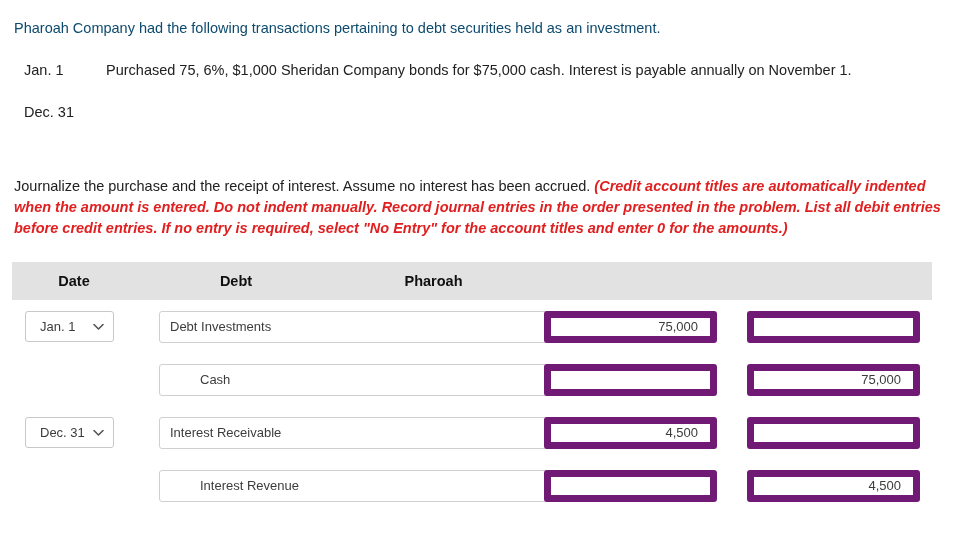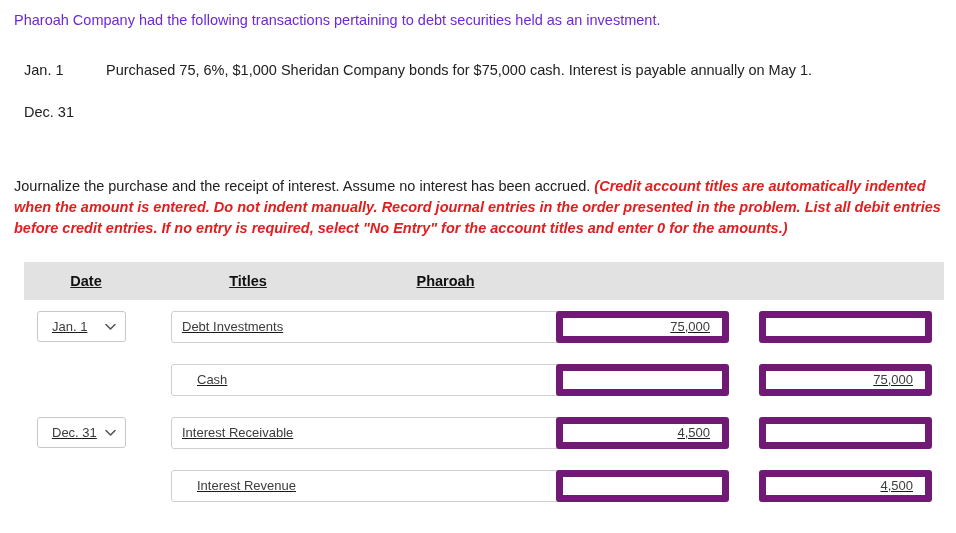--- a/index.html
+++ b/index.html
@@ -11,24 +11,24 @@
     width: 956px;
     height: 533px;
     font-family: "Liberation Sans", sans-serif;
     color: #1a1a1a;
     overflow: hidden;
     position: relative;
   }
   .intro {
     position: absolute;
     left: 14px;
-    top: 10px;
+    top: 18px;
     font-size: 14.5px;
     line-height: 20px;
-    color: #6d28d9;
+    color: #0c4a6e;
   }
   .txn-list {
     position: absolute;
     left: 14px;
     top: 60px;
     width: 920px;
   }
   .txn-row {
     display: flex;
     align-items: baseline;
@@ -55,24 +55,23 @@
     line-height: 21px;
     color: #212121;
   }
   .instr-red {
     color: #e02020;
     font-style: italic;
     font-weight: bold;
   }
   .journal {
     position: absolute;
-    left: 24px;
+    left: 12px;
     top: 262px;
     width: 920px;
-    text-decoration: underline;
   }
   .jrow {
     display: flex;
     align-items: center;
   }
   .jhead {
     background: #e2e2e2;
     height: 38px;
     font-size: 14.5px;
     font-weight: bold;
@@ -142,21 +141,21 @@
     border-radius: 3px;
     background: #fff;
     box-sizing: border-box;
     font-size: 13px;
     color: #3c3c3c;
     display: flex;
     align-items: center;
     padding-left: 10px;
   }
   .text-input.indented {
-    padding-left: 25px;
+    padding-left: 40px;
   }
   .num-input {
     margin-left: 17px;
     width: 173px;
     height: 32px;
     border: 7px solid #701a75;
     border-radius: 3px;
     background: #fff;
     box-sizing: border-box;
     font-size: 13px;
@@ -171,34 +170,34 @@
   }
 </style>
 </head>
 <body>
 
 <div class="intro">Pharoah Company had the following transactions pertaining to debt securities held as an investment.</div>
 
 <div class="txn-list">
   <div class="txn-row">
     <div class="txn-date">Jan. 1</div>
-    <div class="txn-desc">Purchased 75, 6%, $1,000 Sheridan Company bonds for $75,000 cash. Interest is payable annually on May 1.</div>
+    <div class="txn-desc">Purchased 75, 6%, $1,000 Sheridan Company bonds for $75,000 cash. Interest is payable annually on November 1.</div>
   </div>
   <div class="txn-row">
     <div class="txn-date">Dec. 31</div>
   </div>
 </div>
 
 <div class="instructions"><span>Journalize the purchase and the receipt of interest. Assume no interest has been accrued. </span><span class="instr-red">(Credit account titles are automatically indented when the amount is entered. Do not indent manually. Record journal entries in the order presented in the problem. List all debit entries before credit entries. If no entry is required, select "No Entry" for the account titles and enter 0 for the amounts.)</span></div>
 
 <div class="journal">
 
   <div class="jrow jhead">
     <div class="col-date">Date</div>
-    <div class="col-debit">Titles</div>
+    <div class="col-debit">Debt</div>
     <div class="col-credit">Pharoah</div>
   </div>
 
   <div class="jrow jbody-row">
     <div class="col-date">
       <div class="select-box">
         <span>Jan. 1</span>
         <span class="chev">
           <svg width="11" height="7" viewBox="0 0 11 7">
               <path d="M1 1 L5.5 5.5 L10 1" stroke="#555" stroke-width="1.6" fill="none" stroke-linecap="round" stroke-linejoin="round"></path>

